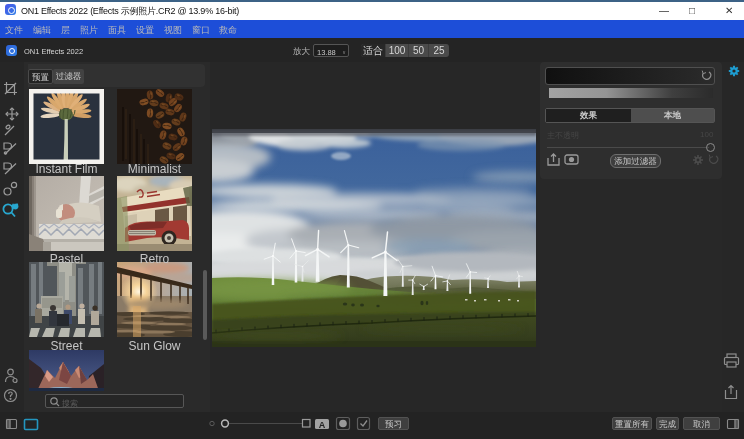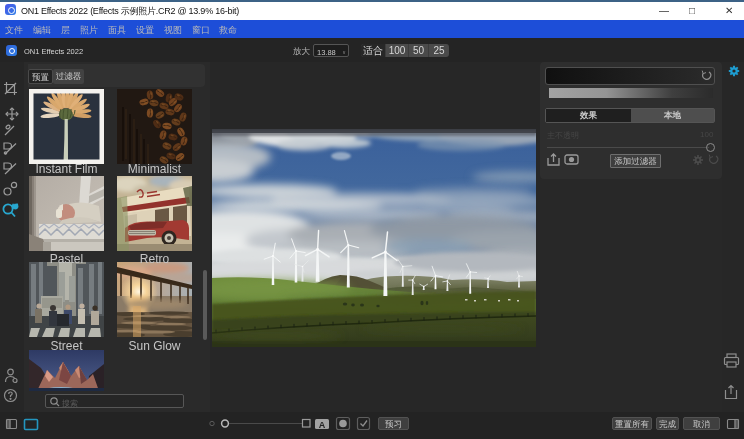--- a/index.html
+++ b/index.html
@@ -68,21 +68,21 @@
       background:linear-gradient(to right,#a3a3a3,#949494 35%,#3f3f3f 75%,#2b2b2b); }
   #rtabs { left:545px; top:108px; width:170px; height:15px; border:1px solid #555; border-radius:2px;font-weight:bold; }
   #rtab1 { position:absolute; left:0; top:0; width:85px; height:13px; background:#1f1f1f;
       color:#cccccc; font-size:8.5px; text-align:center; line-height:13px; }
   #rtab2 { position:absolute; left:85px; top:0; width:83px; height:13px; background:#4e4e4e;
       color:#cccccc; font-size:8.5px; text-align:center; line-height:13px; }
   #dimrow { left:547px; top:130px; font-size:8px; color:#464646; }
   #dimval { left:700px; top:130px; font-size:8px; color:#464646; }
   #dimslider { left:547px; top:147px; width:162px; height:1px; background:#4a4a4a; }
   #dimknob { left:706px; top:143px; width:9px; height:9px; border:1.5px solid #8c8c8c; border-radius:50%; }
-  #addfilter { left:610px; top:154px; width:51px; height:14px; border:1px solid #6e6e6e; border-radius:1px;
+  #addfilter { left:610px; top:154px; width:51px; height:14px; border:1px solid #6e6e6e; border-radius:6px;
       background:#3e3e3e; color:#c9c9c9; font-size:8.5px; text-align:center; line-height:13px; }
 
   
   #rstrip { left:722px; top:62px; width:22px; height:350px; background:#272727; }
 
   
   #botbar { left:0; top:412px; width:744px; height:27px; background:#232323; }
   .bbtn { position:absolute; top:417px; height:13px; background:#3f3f3f; border:1px solid #525252;
       border-radius:2px; color:#c9c9c9; font-size:8.5px; text-align:center; line-height:12px; }
 </style>

